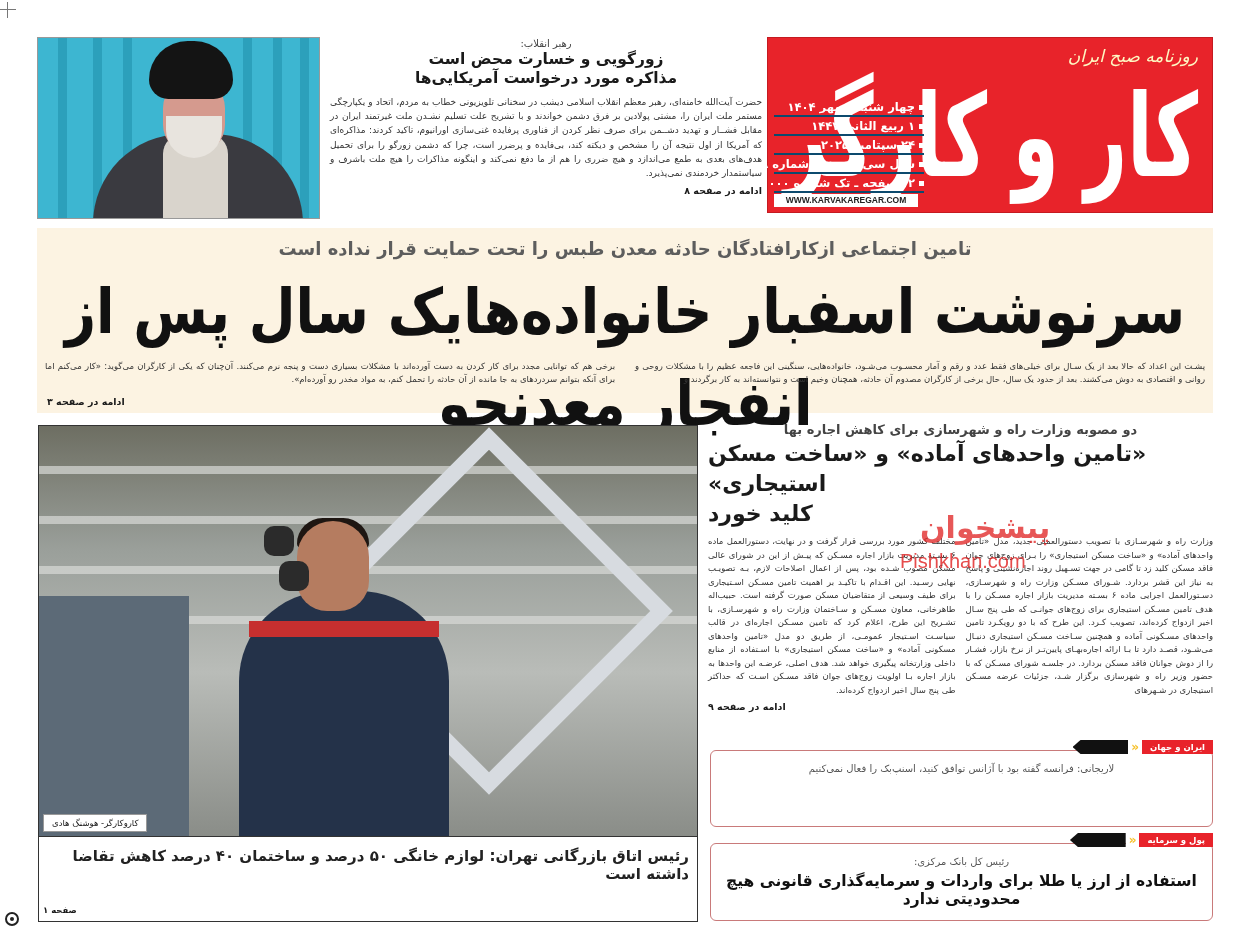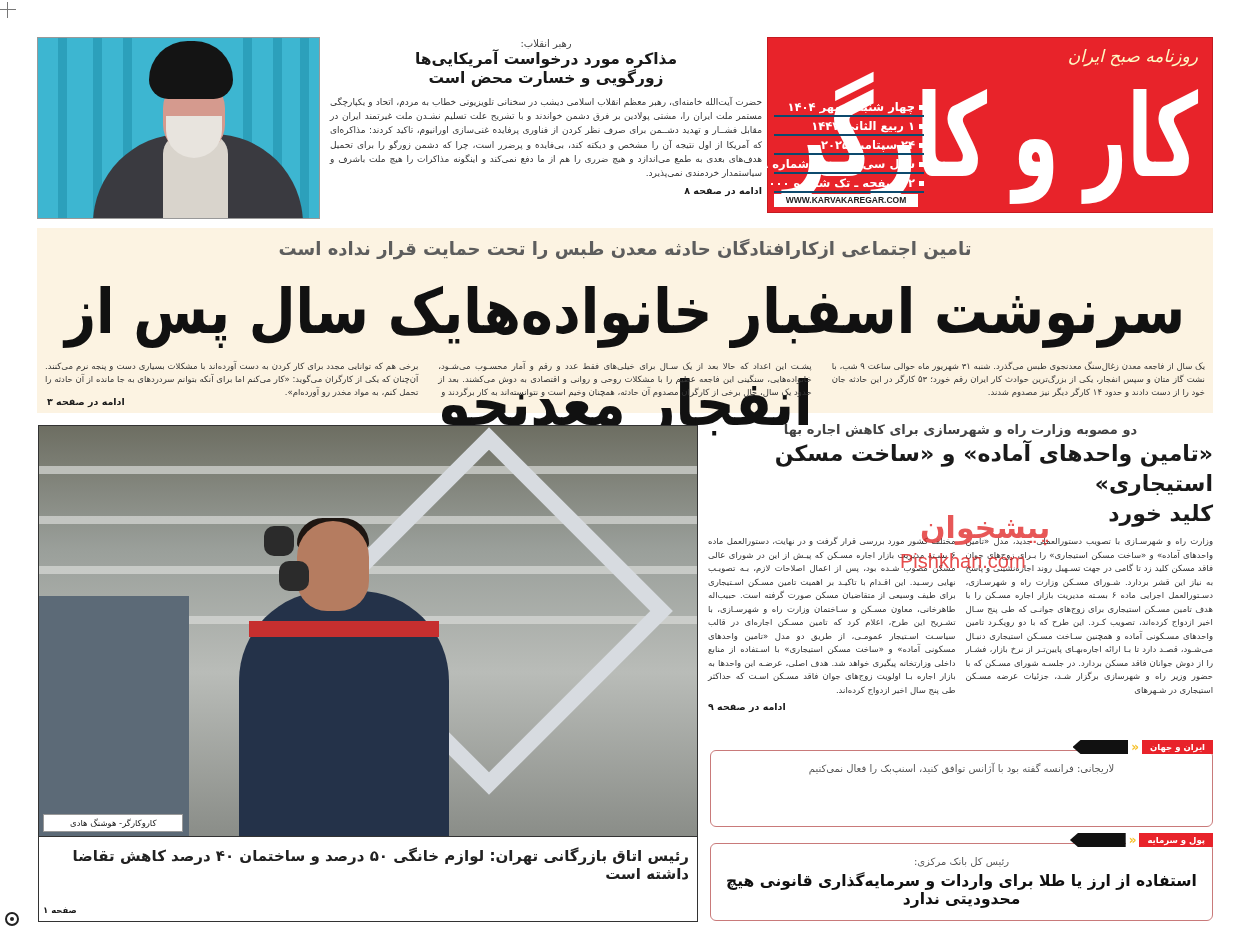--- a/index.html
+++ b/index.html
@@ -50,31 +50,31 @@
   .ind-photo { position: absolute; left: 38px; top: 425px; width: 660px; height: 412px; border: 1px solid #333; overflow: hidden;
     background: linear-gradient(180deg, #6d6e62 0%, #9a9f9a 30%, #b9bcb8 60%, #8a8d88 100%); }
   .ind-photo .shelf { position: absolute; left: 0; width: 100%; height: 8px; background: #d8dad7; opacity: .7; }
   .ind-photo .worker { position: absolute; left: 200px; top: 165px; width: 210px; height: 250px; background: #243249; border-radius: 90px 90px 0 0; }
   .ind-photo .worker-red { position: absolute; left: 210px; top: 195px; width: 190px; height: 16px; background: #c62f2f; }
   .ind-photo .head { position: absolute; left: 258px; top: 95px; width: 72px; height: 90px; background: #b57c60; border-radius: 36px 36px 30px 30px; }
   .ind-photo .hair { position: absolute; left: 258px; top: 92px; width: 72px; height: 30px; background: #1e1612; border-radius: 36px 36px 6px 6px; }
   .ind-photo .frame { position: absolute; left: 320px; top: 55px; width: 260px; height: 260px; border: 16px solid #d7dbe0; transform: rotate(45deg); }
   .ind-photo .glove { position: absolute; width: 30px; height: 30px; background: #2b2b2b; border-radius: 10px; }
   .ind-photo .machine { position: absolute; left: 0; top: 170px; width: 150px; height: 240px; background: #5c6a77; }
-  .ind-photo .credit { position: absolute; left: 4px; bottom: 4px; background: #fff; font-size: 8.5px; padding: 3px 26px; border: 1px solid #999; }
+  .ind-photo .credit { position: absolute; left: 4px; bottom: 4px; background: #fff; font-size: 8.5px; padding: 3px 8px; border: 1px solid #999; }
 
   .ind-caption { position: absolute; left: 38px; top: 837px; width: 660px; height: 85px; border: 1px solid #333; border-top: none; }
   .ind-caption .kicker { position: absolute; right: 8px; top: 10px; font-weight: bold; font-size: 15px; color: #222; }
   .ind-caption .headline { position: absolute; left: 0; right: 0; top: 38px; text-align: center; font-size: 30px; color: #e8232a; font-weight: bold; }
   .ind-caption .page { position: absolute; left: 4px; bottom: 6px; font-size: 8.5px; font-weight: bold; }
 
   
   .housing { position: absolute; left: 708px; top: 422px; width: 505px; }
   .housing .kicker { text-align: center; font-weight: bold; color: #444; font-size: 13px; }
-  .housing .title { text-align: right; font-weight: bold; font-size: 22px; line-height: 30px; margin-top: 2px; }
+  .housing .title { text-align: left; font-weight: bold; font-size: 22px; line-height: 30px; margin-top: 2px; }
   .housing .cols { display: flex; gap: 10px; margin-top: 6px; direction: rtl; }
   .housing .col { flex: 1; font-size: 8.5px; line-height: 13.5px; color: #333; text-align: justify; }
   .housing .more { font-size: 9.5px; font-weight: bold; margin-top: 4px; text-align: left; }
 
   .watermark { position: absolute; left: 900px; top: 510px; width: 130px; height: 70px; pointer-events: none; }
   .watermark .fa { position: absolute; left: 20px; top: 0; font-size: 30px; color: #e02020; opacity: .75; font-weight: bold; }
   .watermark .en { position: absolute; left: 0; top: 40px; font-size: 20px; color: #e02020; opacity: .8; font-family: "Liberation Sans", sans-serif; }
 
   
   .newsbox { position: absolute; left: 710px; width: 503px; border: 1px solid #c97a7a; border-radius: 6px; background: #fff; }
@@ -114,32 +114,31 @@
   <div class="robe"></div>
     <div class="collar"></div>
     <div class="face"></div>
     <div class="beard"></div>
     <div class="turban"></div>
 </div>
 
 <div class="leader rtl">
   <div class="kicker">رهبر انقلاب:</div>
   <div class="title">
+    <div>زورگویی و خسارت محض است</div>
     <div>مذاکره مورد درخواست آمریکایی‌ها</div>
-    <div>زورگویی و خسارت محض است</div>
   </div>
   <div class="body">حضرت آیت‌الله خامنه‌ای، رهبر معظم انقلاب اسلامی دیشب در سخنانی تلویزیونی خطاب به مردم، اتحاد و یکپارچگی مستمر ملت ایران را، مشتی پولادین بر فرق دشمن خواندند و با تشریح علت تسلیم نشـدن ملت غیرتمند ایران در مقابل فشــار و تهدید دشــمن برای صرف نظر کردن از فناوری پرفایده غنی‌سازی اورانیوم، تاکید کردند: مذاکره‌ای که آمریکا از اول نتیجه آن را مشخص و دیکته کند، بی‌فایده و پرضرر است، چرا که دشمن زورگو را برای تحمیل هدف‌های بعدی به طمع می‌اندازد و هیچ ضرری را هم از ما دفع نمی‌کند و اینگونه مذاکرات را هیچ ملت باشرف و سیاستمدار خردمندی نمی‌پذیرد.</div>
   <div class="more">ادامه در صفحه ۸</div>
 </div>
 
 <div class="feature rtl">
   <div class="kicker">تامین اجتماعی ازکارافتادگان حادثه معدن طبس را تحت حمایت قرار نداده است</div>
   <div class="headline">سرنوشت اسفبار خانواده‌هایک سال پس از انفجار معدنجو</div>
   <div class="cols">
-    <div class="col">یک سال از فاجعه معدن زغال‌سنگ معدنجوی طبس می‌گذرد. شنبه ۳۱ شهریور ماه حوالی ساعت ۹ شب، با نشت گاز متان و سپس انفجار، یکی از بزرگ‌ترین حوادث کار ایران رقم خورد؛ ۵۳ کارگر در این حادثه جان خود را از دست دادند و حدود ۱۴ کارگر دیگر نیز مصدوم شدند.</div>
     <div class="col">پشـت این اعداد که حالا بعد از یک سـال برای خیلی‌های فقط عدد و رقم و آمار محسـوب می‌شـود، خانواده‌هایی، سنگینی این فاجعه عظیم را با مشکلات روحی و روانی و اقتصادی به دوش می‌کشند. بعد از حدود یک سال، حال برخی از کارگران مصدوم آن حادثه، همچنان وخیم است و نتوانسته‌اند به کار برگردند و</div>
     <div class="col">برخی هم که توانایی مجدد برای کار کردن به دست آورده‌اند با مشکلات بسیاری دست و پنجه نرم می‌کنند. آن‌چنان که یکی از کارگران می‌گوید: «کار می‌کنم اما برای آنکه بتوانم سردردهای به جا مانده از آن حادثه را تحمل کنم، به مواد مخدر رو آورده‌ام».</div>
   </div>
   <div class="more">ادامه در صفحه ۳</div>
 </div>
 
 <div class="ind-photo">
   <div class="shelf" style="top:40px"></div>
     <div class="shelf" style="top:90px"></div>
     <div class="shelf" style="top:140px"></div>

